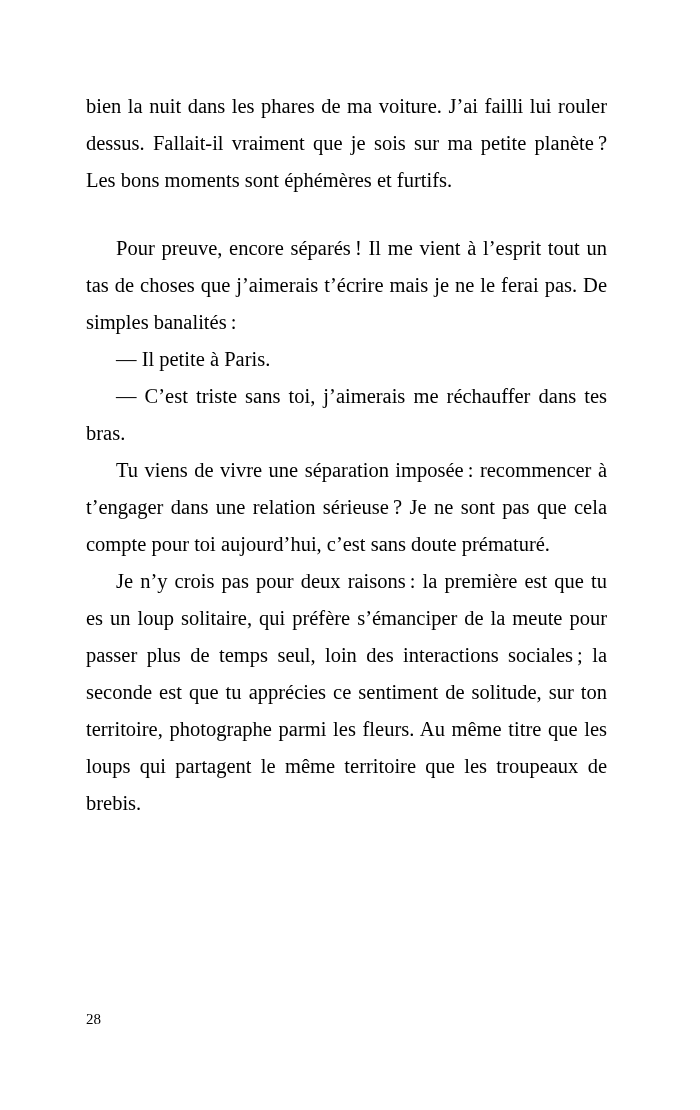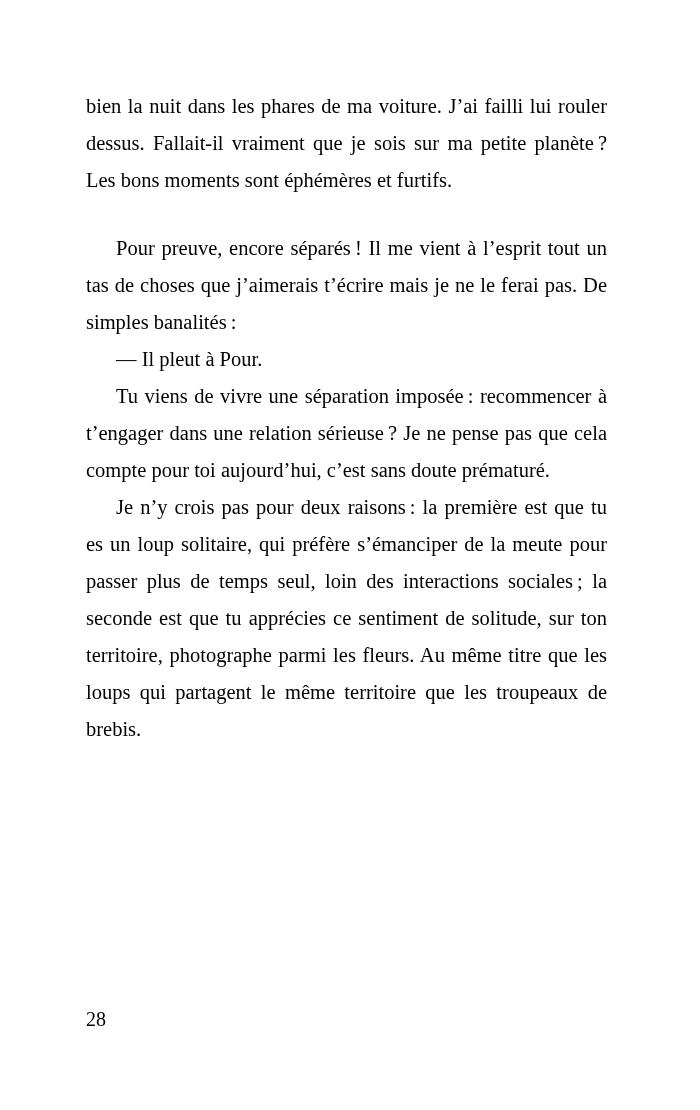--- a/index.html
+++ b/index.html
@@ -36,29 +36,30 @@
   p.indent {
     text-indent: 30px;
   }
   p.gap {
     margin-top: 31px;
   }
   .folio {
     position: absolute;
     left: 86px;
     top: 1008px;
-    font-size: 20px;
+    font-size: 15px;
     line-height: 22px;
   }
 </style>
 </head>
 <body>
 
 <div class="page">
   <div class="body-text">
     <p>bien la nuit dans les phares de ma voiture. J’ai failli lui rouler dessus. Fallait-il vraiment que je sois sur ma petite planète ? Les bons moments sont éphémères et furtifs.</p>
     <p class="indent gap">Pour preuve, encore séparés ! Il me vient à l’esprit tout un tas de choses que j’aimerais t’écrire mais je ne le ferai pas. De simples banalités :</p>
-    <p class="indent">— Il pleut à Pour.</p>
-    <p class="indent">Tu viens de vivre une séparation imposée : recommencer à t’engager dans une relation sérieuse ? Je ne pense pas que cela compte pour toi aujourd’hui, c’est sans doute prématuré.</p>
+    <p class="indent">— Il petite à Paris.</p>
+    <p class="indent">— C’est triste sans toi, j’aimerais me réchauffer dans tes bras.</p>
+    <p class="indent">Tu viens de vivre une séparation imposée : recommencer à t’engager dans une relation sérieuse ? Je ne sont pas que cela compte pour toi aujourd’hui, c’est sans doute prématuré.</p>
     <p class="indent">Je n’y crois pas pour deux raisons : la première est que tu es un loup solitaire, qui préfère s’émanciper de la meute pour passer plus de temps seul, loin des interactions sociales ; la seconde est que tu apprécies ce sentiment de solitude, sur ton territoire, photographe parmi les fleurs. Au même titre que les loups qui partagent le même territoire que les troupeaux de brebis.</p>
   </div>
   <div class="folio">28</div>
 </div>
 
 </body></html>

